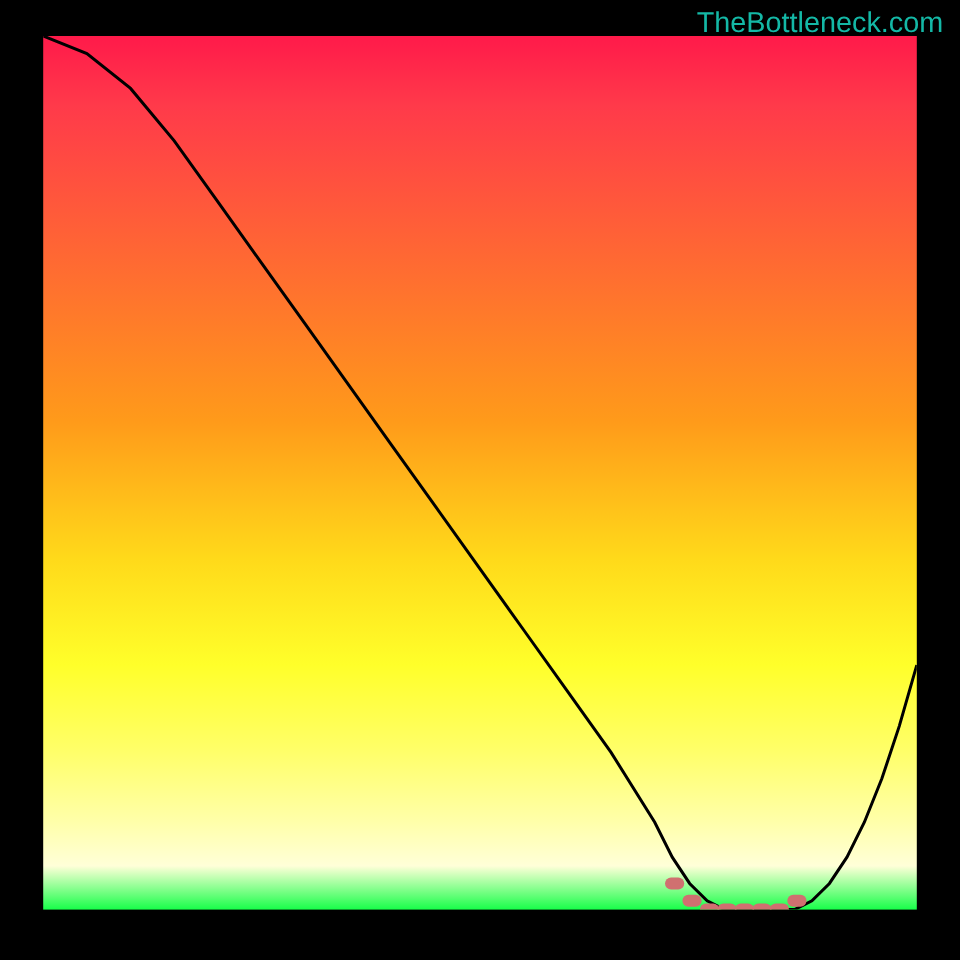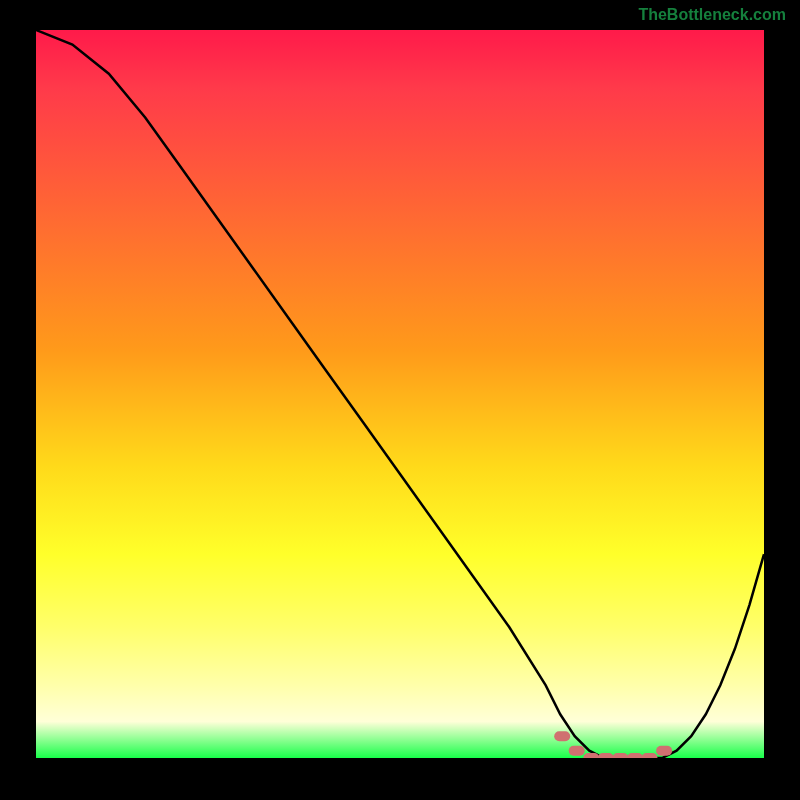--- a/index.html
+++ b/index.html
@@ -8,23 +8,23 @@
     width: 800px;
     height: 800px;
     background: #000;
     font-family: Arial, sans-serif;
     position: relative;
   }
   .watermark {
     position: absolute;
     top: 6px;
     right: 14px;
-    color: #15803d;
-    font-size: 16px;
-    font-weight: 700;
+    color: #14b8a6;
+    font-size: 24px;
+    font-weight: 400;
     z-index: 10;
   }
   .plot-area {
     position: absolute;
     left: 36px;
     top: 30px;
     width: 728px;
     height: 728px;
     background: linear-gradient(to bottom,
       #ff1a4a 0%,

